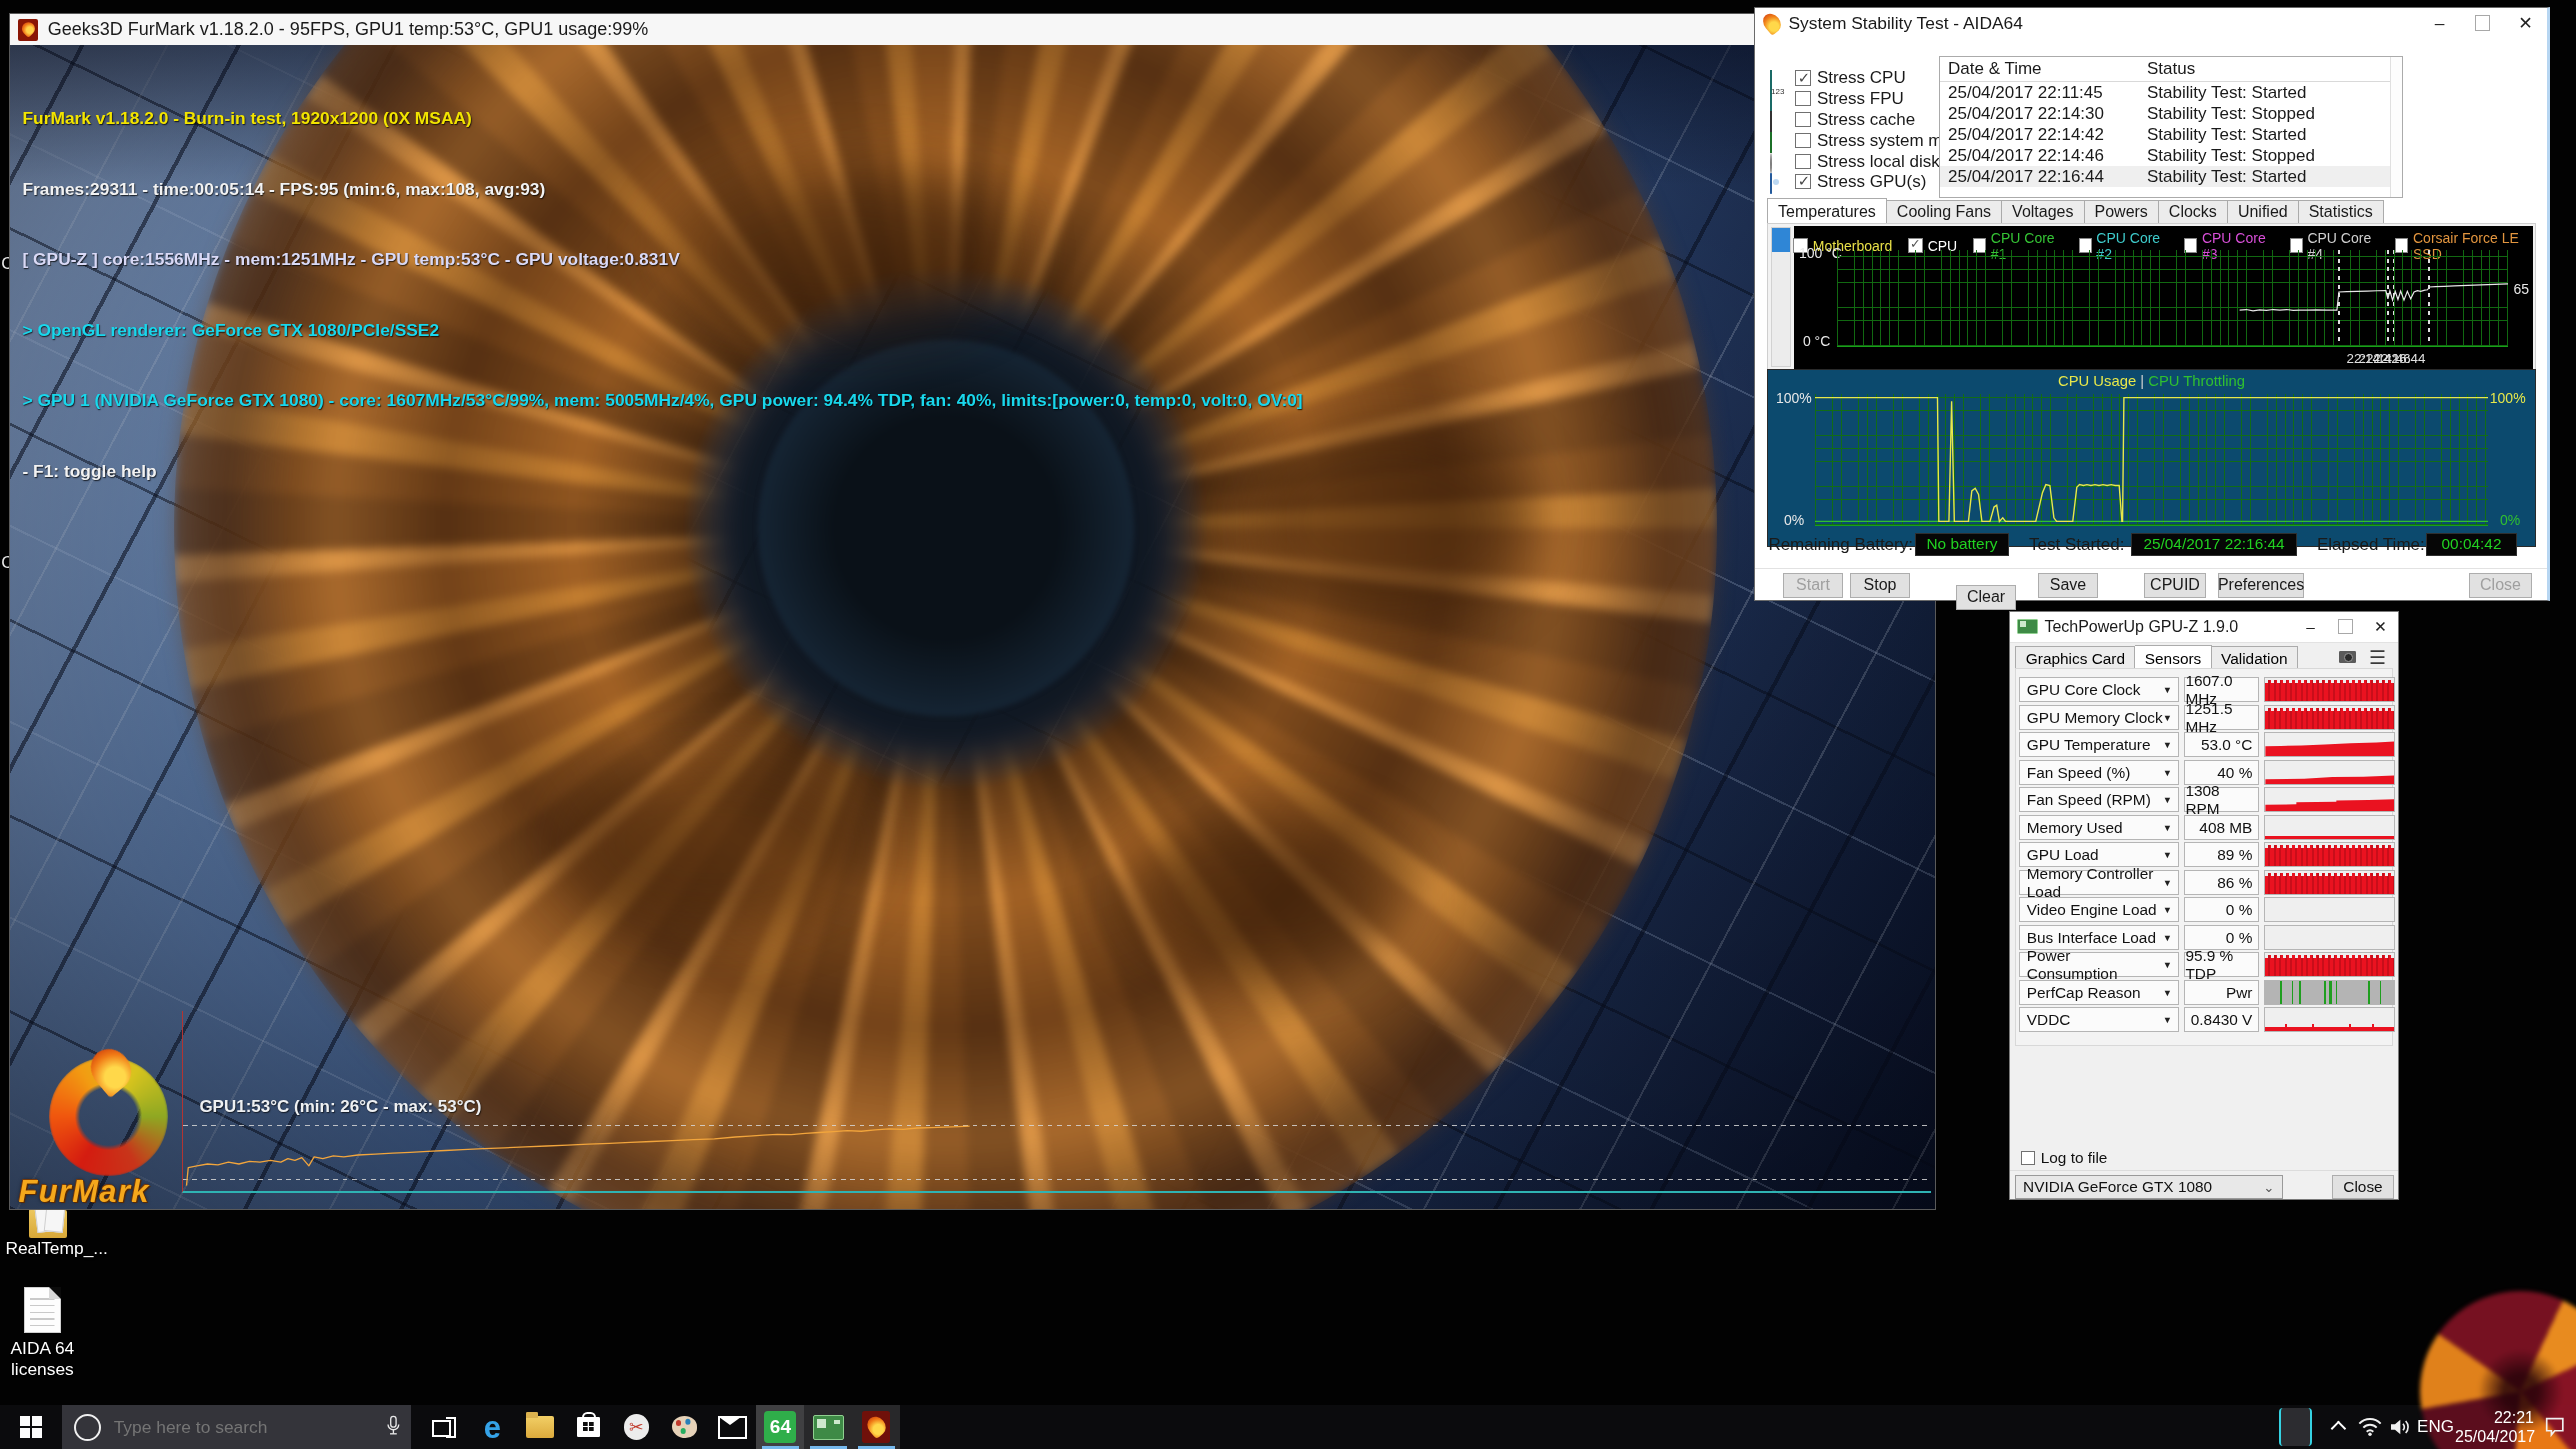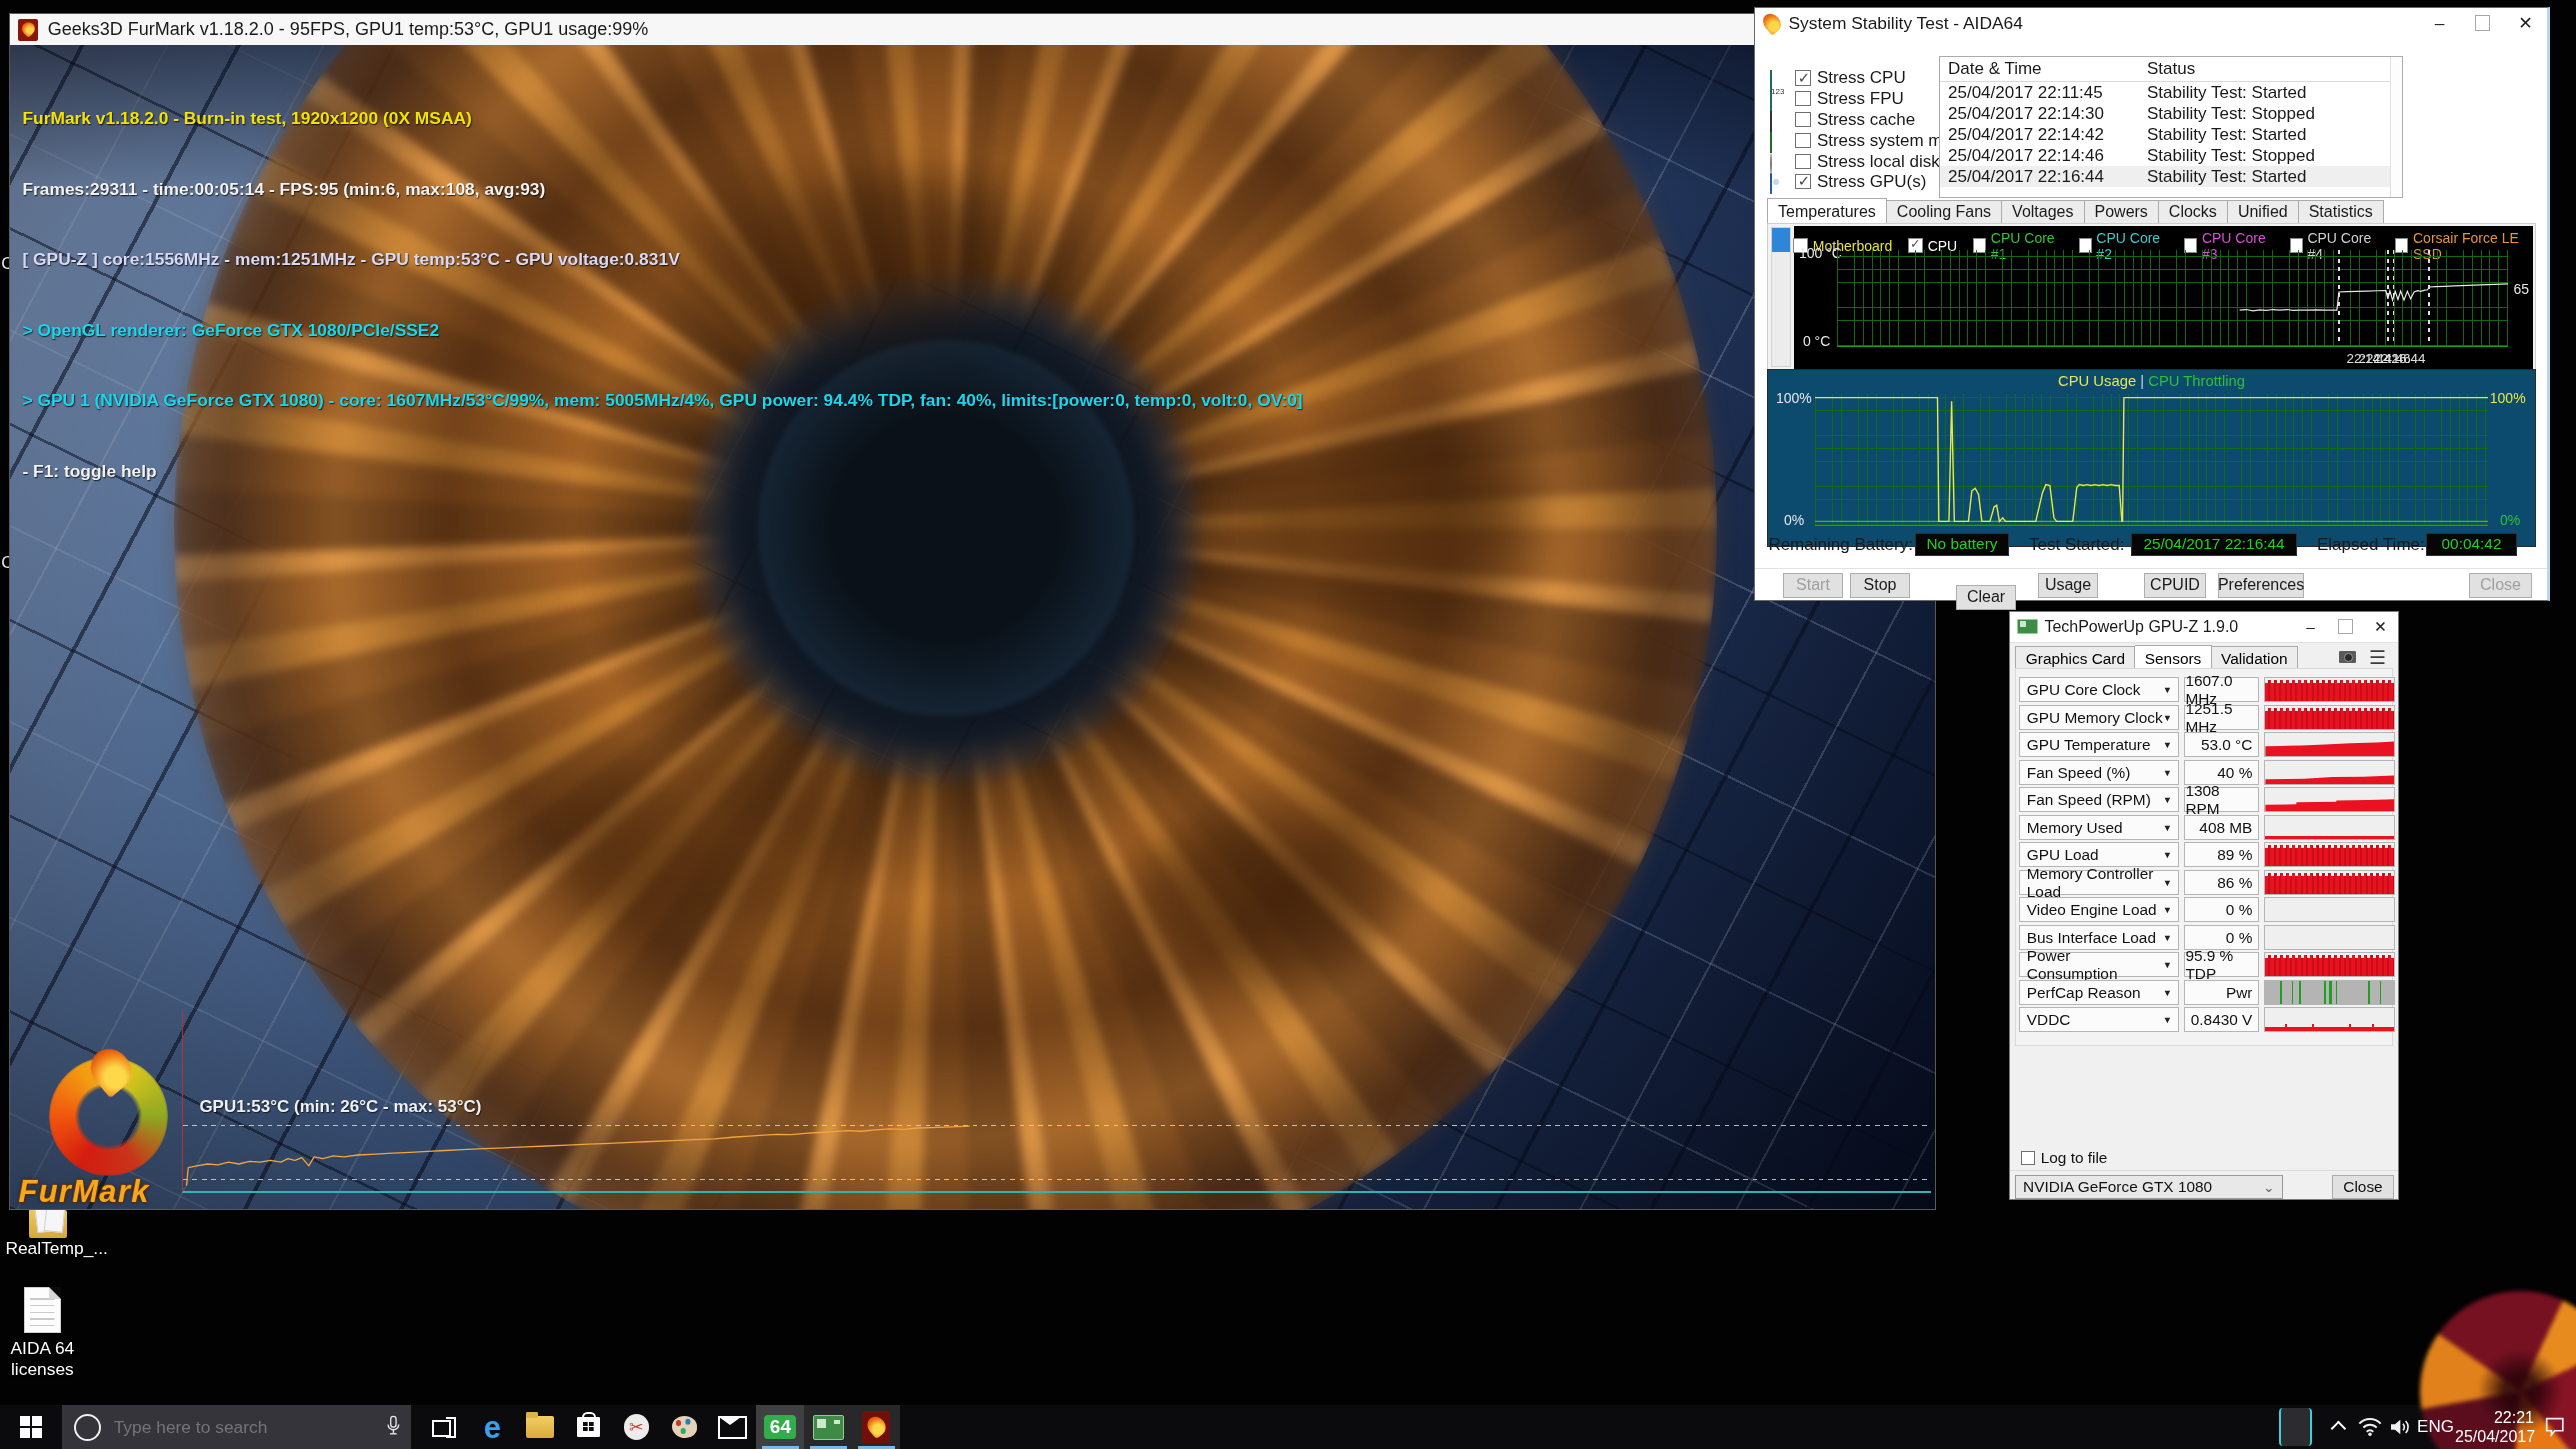--- a/index.html
+++ b/index.html
@@ -90,21 +90,21 @@
   .store-bag{width:23px;height:20px;background:#fff;border-radius:1.3px;position:relative;}
   .store-bag::before{content:"";position:absolute;left:5.4px;top:-5.4px;width:9.4px;height:6.7px;border:2px solid #fff;border-bottom:0;border-radius:5.4px 5.4px 0 0;}
   .store-bag::after{content:"";position:absolute;left:6px;top:4.7px;width:10.7px;height:9.4px;background:
      linear-gradient(#0e0e0e,#0e0e0e) 0 0/4.7px 4px no-repeat,linear-gradient(#0e0e0e,#0e0e0e) 6px 0/4.7px 4px no-repeat,
      linear-gradient(#0e0e0e,#0e0e0e) 0 5.4px/4.7px 4px no-repeat,linear-gradient(#0e0e0e,#0e0e0e) 6px 5.4px/4.7px 4px no-repeat;}
   .snip{width:25.5px;height:25.5px;border-radius:50%;background:#ececec;color:#c0392b;font-size:17.4px;display:flex;align-items:center;justify-content:center;}
   .palette{width:25.5px;height:21.5px;border-radius:50% 50% 46% 54%;background:#e6d2b8;position:relative;}
   .palette::before{content:"";position:absolute;left:4px;top:4px;width:5.4px;height:5.4px;border-radius:50%;background:#c0392b;box-shadow:9.4px -1.3px 0 #2980b9,4.7px 8px 0 #27ae60;}
   .envelope{width:25.5px;height:19px;border:2px solid #fff;position:relative;}
   .envelope::before{content:"";position:absolute;left:-0.7px;top:-0.7px;border-left:11.4px solid transparent;border-right:11.4px solid transparent;border-top:8.7px solid #fff;}
-  .aida-tile{width:32px;height:24px;background:#2fae4a;border-radius:4px;color:#fff;font-weight:bold;font-size:19px;display:flex;align-items:center;justify-content:center;}
+  .aida-tile{width:32px;height:32px;background:#2fae4a;border-radius:4px;color:#fff;font-weight:bold;font-size:19px;display:flex;align-items:center;justify-content:center;}
   .gpuz-tile{width:29.5px;height:23px;background:#3e8a46;border:1.3px solid #8fd08f;border-radius:2px;position:relative;}
   .gpuz-tile::before{content:"";position:absolute;left:3.4px;top:3.4px;width:9.4px;height:9.4px;background:#cde8cd;}
   .gpuz-tile::after{content:"";position:absolute;right:2.7px;top:4px;width:6.7px;height:4px;background:#cde8cd;}
   .fur-tile{width:28px;height:32px;background:#70100a;border-radius:2.7px;position:relative;}
   .fur-tile::after{content:"";position:absolute;left:5.4px;top:5.4px;width:17.4px;height:20px;border-radius:50% 50% 50% 4px;transform:rotate(-40deg);
     background:radial-gradient(circle at 45% 68%,#ffd84a 0 30%,#f07a16 62%,#c42a08 100%);}
   .tray{margin-left:auto;display:flex;align-items:center;height:44px;}
   .usb-ico{width:29.5px;height:38px;background:#2c2c30;border-radius:4px;border-left:2.7px solid #35d2e2;border-right:2.7px solid #35d2e2;margin-right:14.8px;}
   .tray-chev{width:27px;text-align:center;}
   .tray-chev i{display:inline-block;width:8.7px;height:8.7px;border-top:2px solid #fff;border-left:2px solid #fff;transform:rotate(45deg) translateY(2.7px);}
@@ -467,21 +467,21 @@
         <span class="lbl" style="left:274px;">Test Started:</span>
         <span class="valbox" style="left:376px;width:166px;">25/04/2017 22:16:44</span>
         <span class="lbl" style="left:562px;">Elapsed Time:</span>
         <span class="valbox" style="left:671px;width:91px;">00:04:42</span>
       </div>
       <div class="a-divider"></div>
 
       <span class="a-btn" style="left:28px;width:60px;" data-disabled="true">Start</span>
       <span class="a-btn" style="left:95px;width:60px;">Stop</span>
       <span class="a-btn" style="left:201px;width:60px;margin-top:12px;">Clear</span>
-      <span class="a-btn" style="left:283px;width:60px;">Usage</span>
+      <span class="a-btn" style="left:283px;width:60px;">Save</span>
       <span class="a-btn" style="left:389px;width:62px;">CPUID</span>
       <span class="a-btn" style="left:463px;width:86px;">Preferences</span>
       <span class="a-btn" style="left:714px;width:63px;" data-disabled="true">Close</span>
     </div>
   </div>
 
   <div class="gpuz">
     <div class="z-titlebar">
       <span class="z-ico"></span>
       <span class="z-title">TechPowerUp GPU-Z 1.9.0</span>

